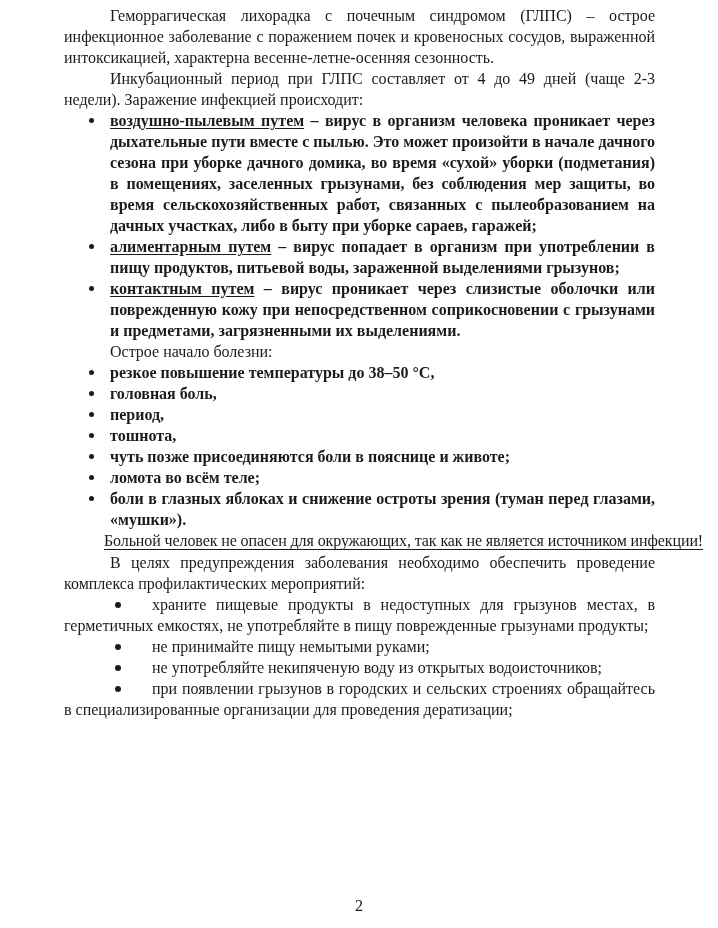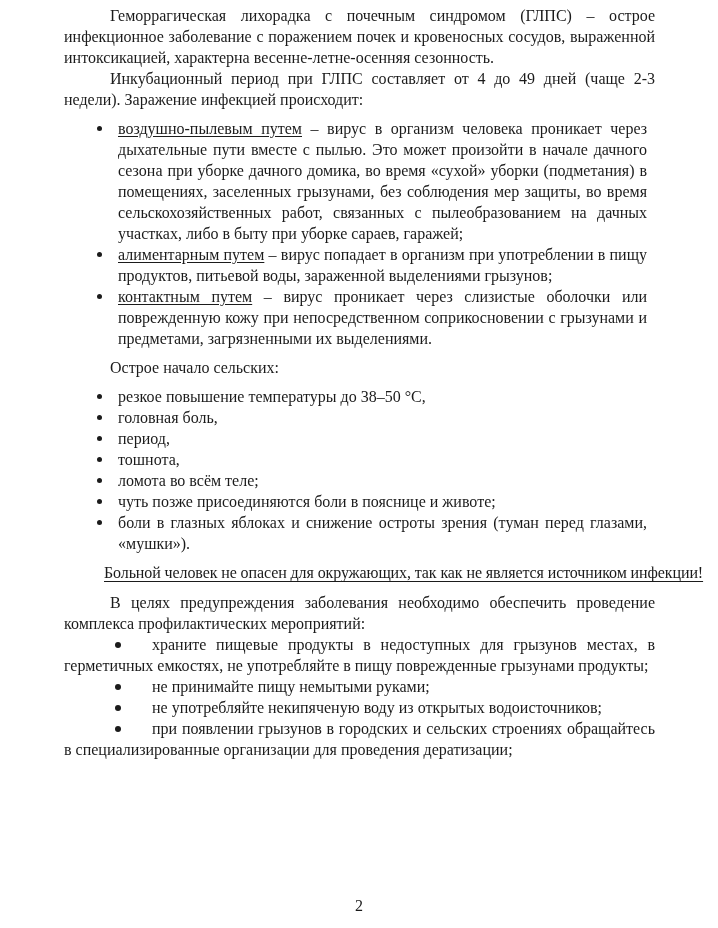--- a/index.html
+++ b/index.html
@@ -22,27 +22,28 @@
     padding: 5px 63px 0 64px;
     background: #ffffff;
     font-size: 16px;
     line-height: 21px;
   }
   p {
     margin: 0;
     text-align: justify;
   }
   .indent { text-indent: 46px; }
-  .gap { margin-top: 9px; }
+  .gap { margin-top: 1px; }
 
   
   ul.disc-list {
-    margin: 8px;
+    margin: 0;
     padding: 0 0 0 46px;
     list-style: none;
+    font-weight: bold;
   }
   ul.disc-list li {
     position: relative;
     text-align: justify;
   }
   ul.disc-list .dot {
     position: absolute;
     left: -21px;
     top: 8px;
     width: 5px;
@@ -103,40 +104,40 @@
     </li>
     <li>
       <span class="dot"></span><u>алиментарным путем</u><span> – вирус попадает в организм при употреблении в пищу продуктов, питьевой воды, зараженной выделениями грызунов;</span>
     </li>
     <li>
       <span class="dot"></span><u>контактным путем</u><span> – вирус проникает через слизистые оболочки или поврежденную кожу при непосредственном соприкосновении с грызунами и предметами, загрязненными их выделениями.</span>
     </li>
   </ul>
 
 
-  <p class="indent">Острое начало сельских:</p>
+  <p class="indent">Острое начало болезни:</p>
 
   <ul class="disc-list">
     <li>
       <span class="dot"></span><span>резкое повышение температуры до 38–50 °С,</span>
     </li>
     <li>
       <span class="dot"></span><span>головная боль,</span>
     </li>
     <li>
       <span class="dot"></span><span>период,</span>
     </li>
     <li>
       <span class="dot"></span><span>тошнота,</span>
     </li>
     <li>
-      <span class="dot"></span><span>ломота во всём теле;</span>
+      <span class="dot"></span><span>чуть позже присоединяются боли в пояснице и животе;</span>
     </li>
     <li>
-      <span class="dot"></span><span>чуть позже присоединяются боли в пояснице и животе;</span>
+      <span class="dot"></span><span>ломота во всём теле;</span>
     </li>
     <li>
       <span class="dot"></span><span>боли в глазных яблоках и снижение остроты зрения (туман перед глазами, «мушки»).</span>
     </li>
   </ul>
 
   <p class="warning">Больной человек не опасен для окружающих, так как не является источником инфекции!</p>
 
 
   <p class="indent gap">В целях предупреждения заболевания необходимо обеспечить проведение комплекса профилактических мероприятий:</p>

